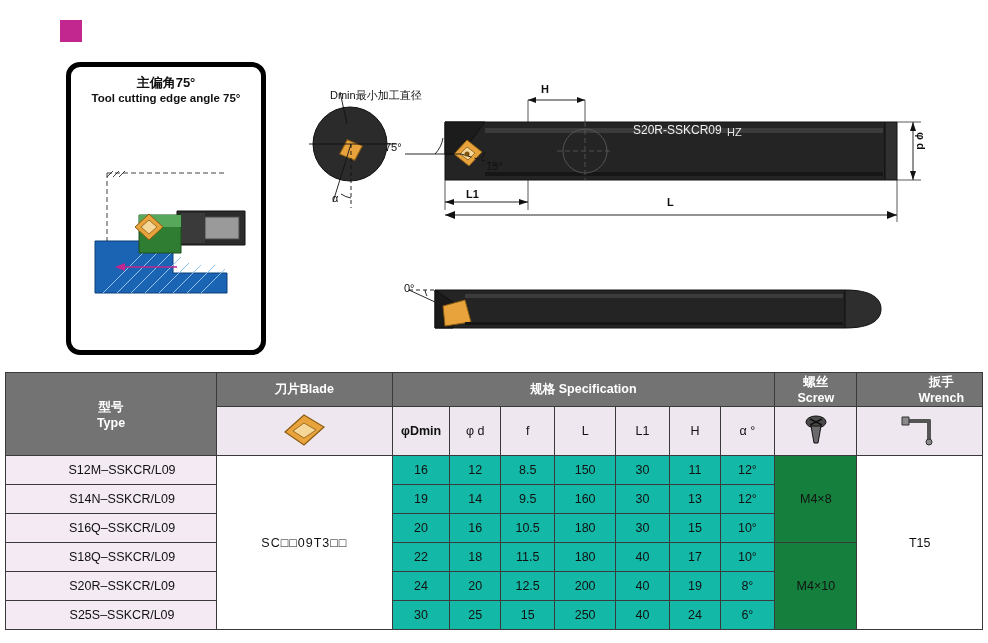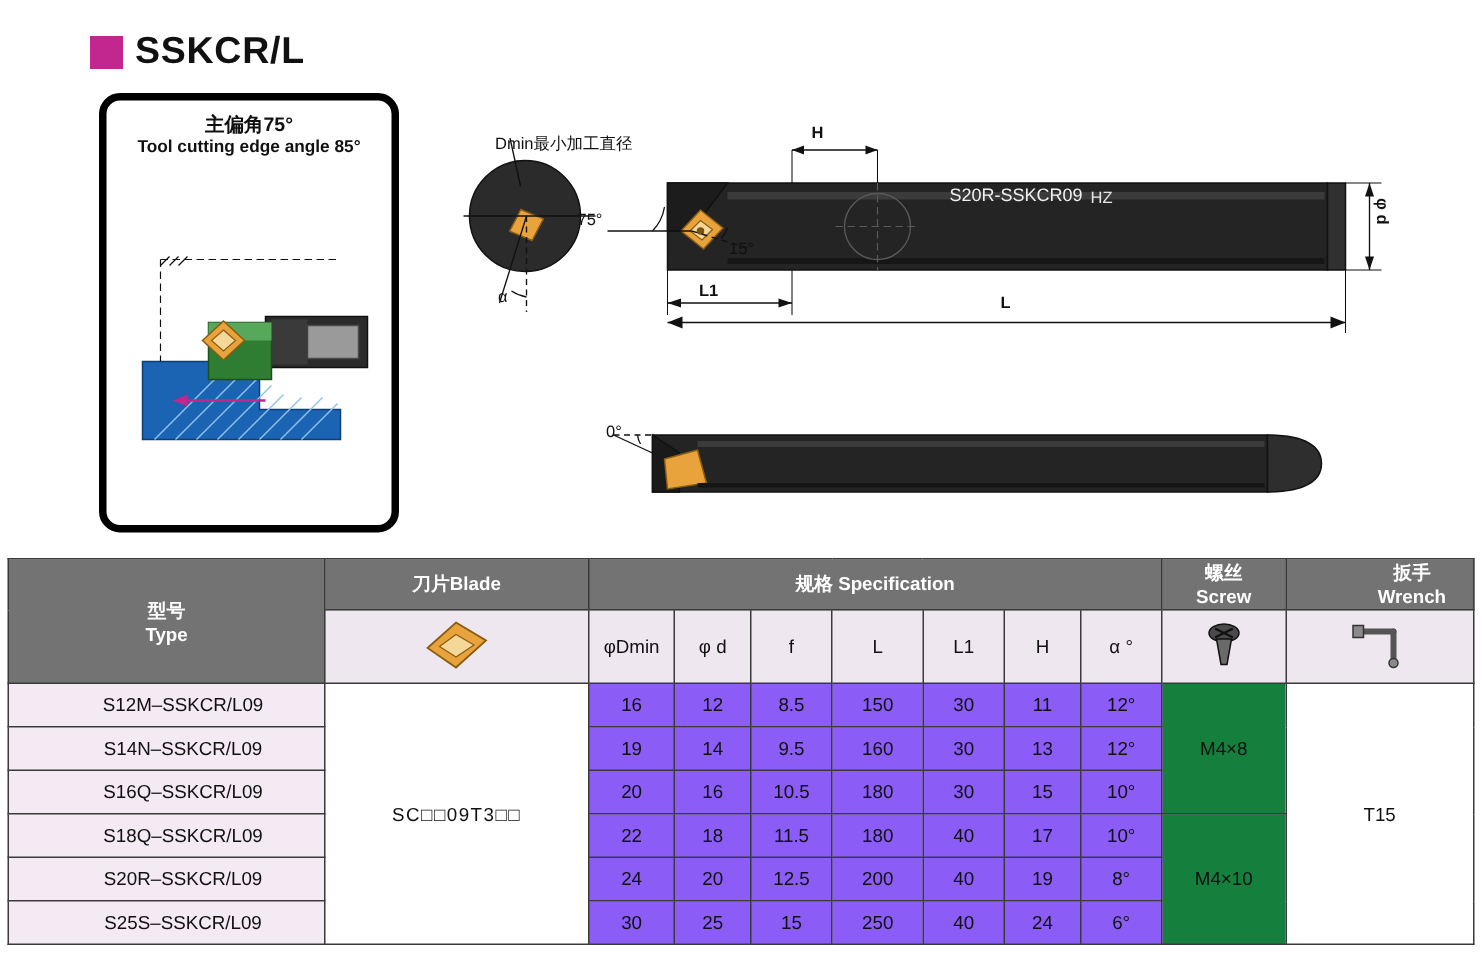--- a/index.html
+++ b/index.html
@@ -24,39 +24,38 @@
   .abs{position:absolute;}
   .lbl{position:absolute;font-size:11px;color:#111;white-space:nowrap;}
   .lbl-b{font-weight:bold;}
 
   
   .tbl{position:absolute;left:5px;top:372px;width:978px;border-collapse:collapse;}
   .tbl td,.tbl th{border:1px solid #3a3a3a;text-align:center;vertical-align:middle;font-size:12.5px;}
   .hdr{background:#737373;color:#fff;font-weight:bold;}
   .hdr2{background:#efe7ef;}
   .type-cell{background:#f3eaf3;font-size:13px;height:26px;padding-left:23px;}
-  .val{background:#8b5cf6;height:26px;}
+  .val{background:#14b8a6;height:26px;}
   .blade-cell{background:#ffffff;font-size:14px;letter-spacing:1px;}
   .screw-cell{background:#15803d;font-size:13px;}
   .wrench-cell{background:#ffffff;font-size:13px;}
 </style>
 </head>
 <body>
 
 <div class="page">
 
   <div class="title-row">
     <div class="title-sq"></div>
-    <div class="title-txt">SSKCR/L</div>
   </div>
 
   <div class="left-box">
     <div class="lb-head">
       <div class="cn">主偏角75°</div>
-      <div class="en">Tool cutting edge angle 85°</div>
+      <div class="en">Tool cutting edge angle 75°</div>
     </div>
 
     <svg class="abs" style="left:6px;top:48px;" width="178" height="185">
 
       <path d="M18,126 L18,178 L150,178 L150,158 L96,158 L96,126 Z" fill="#1b63b3" stroke="#0d3f76" stroke-width="1"></path>
 
       <g stroke="#8fc4ee" stroke-width="1">
         <line x1="26" y1="178" x2="66" y2="138"></line>
         <line x1="40" y1="178" x2="80" y2="138"></line>
         <line x1="54" y1="178" x2="94" y2="138"></line>
@@ -207,21 +206,21 @@
       </tr>
 
       <tr>
 
         <td class="hdr2" style="height:46px;">
           <svg width="46" height="36">
             <polygon points="23,3 43,15 23,33 4,20" fill="#e8a33d" stroke="#8a5c10" stroke-width="1.2"></polygon>
             <polygon points="23,11 35,18 23,26 12,19" fill="#f6d79a" stroke="#8a5c10" stroke-width="0.8"></polygon>
           </svg>
         </td>
-        <td class="hdr2" style="width:55px;">φDmin</td>
+        <td class="hdr2" style="width:55px;font-weight:bold;">φDmin</td>
         <td class="hdr2" style="width:48px;">φ d</td>
         <td class="hdr2" style="width:52px;">f</td>
         <td class="hdr2" style="width:58px;">L</td>
         <td class="hdr2" style="width:52px;">L1</td>
         <td class="hdr2" style="width:48px;">H</td>
         <td class="hdr2" style="width:52px;">α °</td>
         <td class="hdr2">
           <svg width="28" height="34">
             <ellipse cx="14" cy="9" rx="10" ry="6" fill="#4a4a4a" stroke="#111" stroke-width="1"></ellipse>
             <line x1="8" y1="6" x2="20" y2="12" stroke="#111" stroke-width="1.4"></line>

